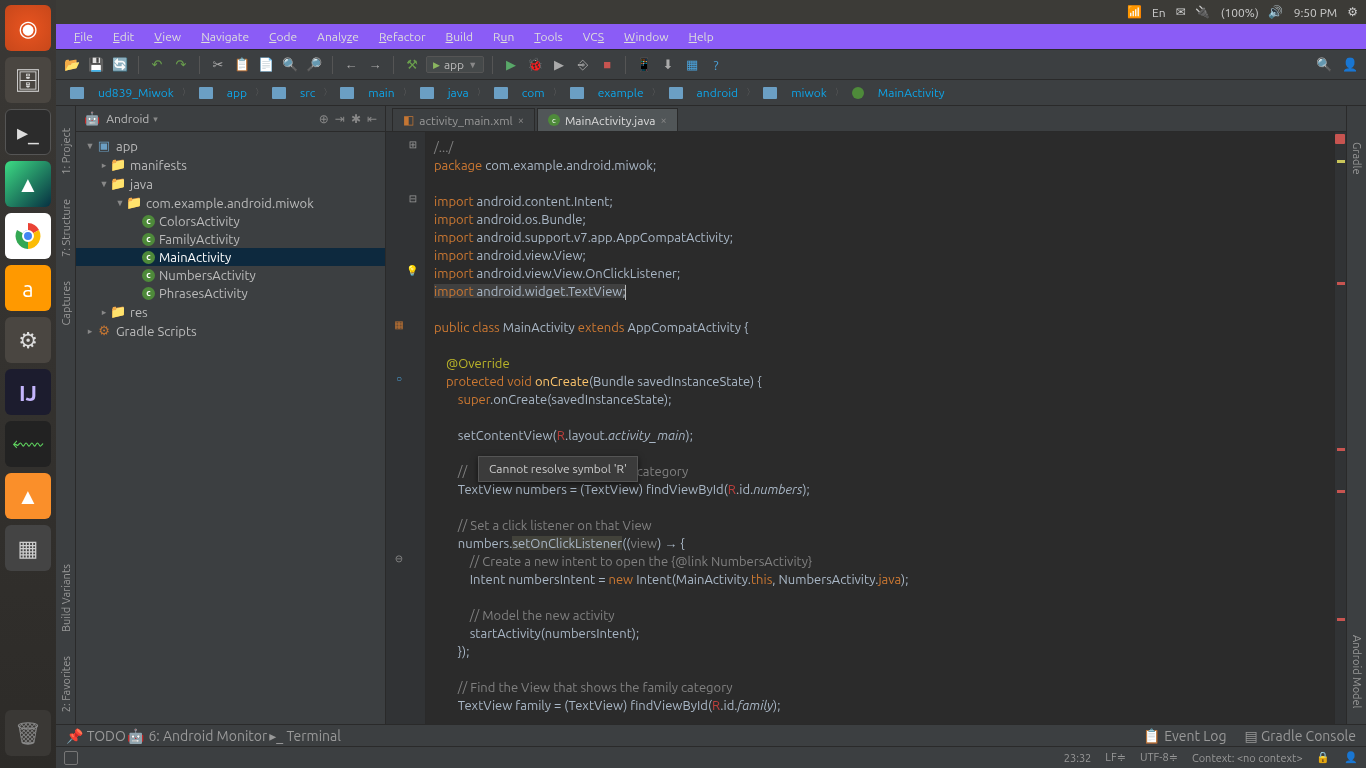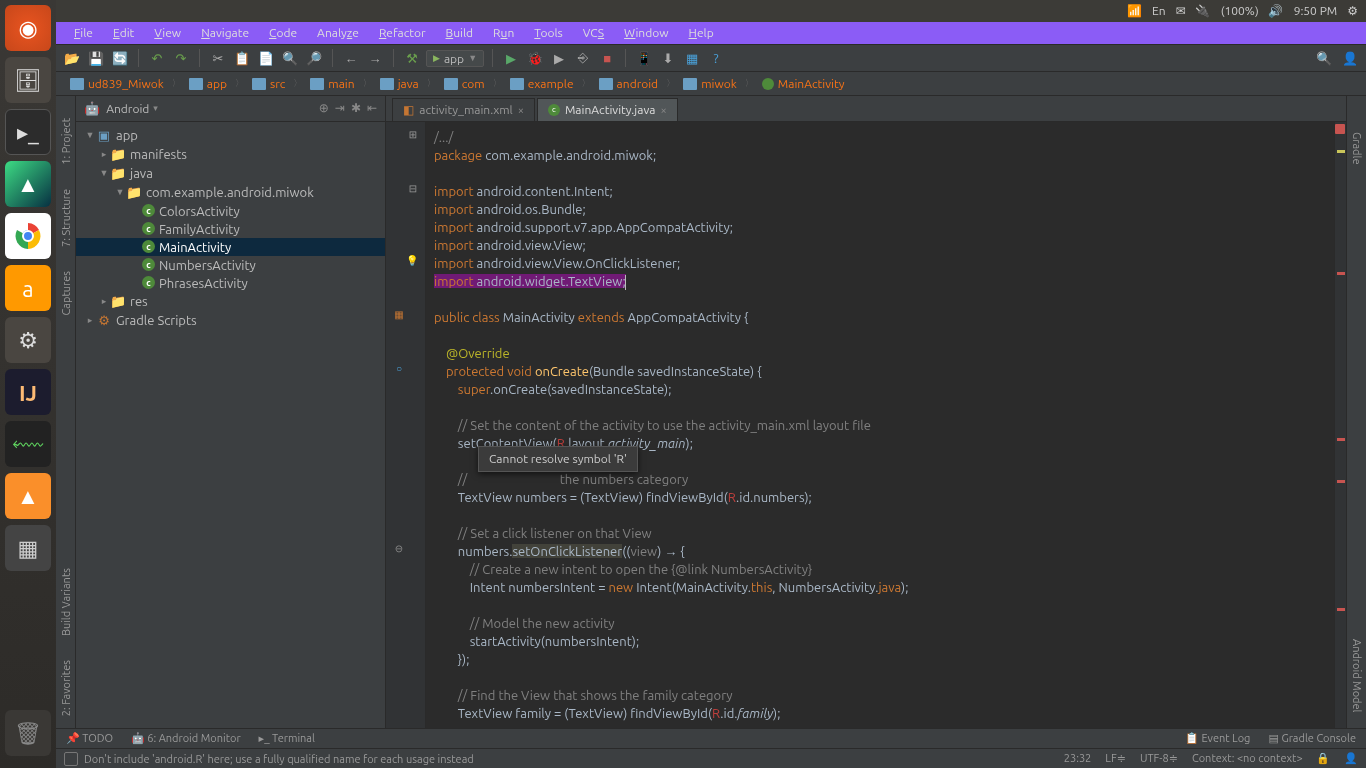--- a/index.html
+++ b/index.html
@@ -6,40 +6,40 @@
 body { width: 1366px; height: 768px; background: #2b2b2b; color: #bbb; font-size: 12px; overflow: hidden; display: flex; }
 .launcher { width: 56px; background: linear-gradient(to bottom, #3a3835, #2d2b28); display: flex; flex-direction: column; align-items: center; padding-top: 2px; }
 .launcher-icon { width: 46px; height: 46px; margin: 3px 0; border-radius: 6px; display: flex; align-items: center; justify-content: center; font-size: 22px; }
 .li-ubuntu { background: radial-gradient(circle, #e95420, #c7471a); color: #fff; }
 .li-files { background: #4a4641; color: #ddd; }
 .li-term { background: #2c2c2c; color: #ddd; border:1px solid #555;}
 .li-as { background: linear-gradient(135deg, #3ddc84, #073042); color: #fff; }
 .li-chrome { background: #fff; }
 .li-amazon { background: #ff9900; color:#fff;}
 .li-settings { background: #4a4641; color:#ddd;}
-.li-intellij { background: #1c1c2e; color:#fdba74; font-weight:bold;}
+.li-intellij { background: #1c1c2e; color:#c4b5fd; font-weight:bold;}
 .li-monitor { background:#222; color:#5fd35f;}
 .li-vlc { background:#fa8f2a; color:#fff;}
 .li-generic { background:#444; color:#ccc;}
 .launcher-trash { margin-top:auto; margin-bottom:12px; background:#3a3835; color:#888;}
 .main-area { flex:1; display:flex; flex-direction:column; }
 .titlebar { height:24px; background:#3c3b37; color:#ddd; display:flex; align-items:center; padding:0 8px; font-size:12px; }
 .titlebar-right { margin-left:auto; display:flex; align-items:center; gap:10px; }
 .titlebar-right span { color:#ccc; }
 .menubar { height:26px; background:#8b5cf6; display:flex; align-items:center; padding:0 10px; gap:4px; border-bottom:1px solid #2a2a2a;}
 .menubar span { color:#ddd; padding:2px 8px; cursor:pointer; }
 .menubar span u { text-decoration:underline; }
 .toolbar { height:30px; background:#3c3f41; display:flex; align-items:center; padding:0 6px; gap:4px; border-bottom:1px solid #2a2a2a;}
 .tbtn { width:20px; height:20px; display:flex; align-items:center; justify-content:center; color:#aaa; font-size:13px;}
 .tsep { width:1px; height:18px; background:#555; margin:0 4px;}
 .run-config { display:flex; align-items:center; gap:4px; padding:1px 6px; border:1px solid #555; background:#45494a; border-radius:2px;}
 .run-config .tri { color:#8ab65f; font-size:9px;}
 .toolbar-right { margin-left:auto; display:flex; gap:6px; align-items:center;}
 .breadcrumb { height:26px; background:#3c3f41; display:flex; align-items:center; padding:0 8px; gap:2px; border-bottom:1px solid #2a2a2a; font-size:12px;}
-.bc-item { display:flex; align-items:center; gap:4px; padding:1px 6px; color:#f97316;}
+.bc-item { display:flex; align-items:center; gap:14px; padding:1px 6px; color:#0ea5e9;}
 .bc-icon { width:14px; height:12px; background:#6b9fc4; border-radius:1px; display:inline-block;}
 .bc-icon.class { background:#4e8a3a; border-radius:50%; width:12px; height:12px;}
 .bc-sep { color:#666; font-size:9px;}
 .content { flex:1; display:flex; background:#2b2b2b; }
 .left-strip { width:20px; background:#3c3f41; border-right:1px solid #2a2a2a; display:flex; flex-direction:column; align-items:center; padding-top:10px;}
 .left-strip-label { writing-mode:vertical-rl; transform:rotate(180deg); color:#999; font-size:11px; margin:12px 0; cursor:pointer;}
 .right-strip { width:20px; background:#3c3f41; border-left:1px solid #2a2a2a; display:flex; flex-direction:column; align-items:center; padding-top:20px;}
 .right-strip-label { writing-mode:vertical-rl; color:#999; font-size:11px; margin:16px 0; cursor:pointer;}
 .project-panel { width:310px; background:#3c3f41; border-right:1px solid #2a2a2a; display:flex; flex-direction:column;}
 .pp-header { height:26px; display:flex; align-items:center; padding:0 8px; border-bottom:1px solid #2a2a2a; background:#3c3f41;}
@@ -69,27 +69,27 @@
 .code { flex:1; padding:6px 0 6px 8px; color:#a9b7c6; white-space:pre; overflow:hidden;}
 .err-strip { width:12px; background:#313335; border-left:1px solid #2a2a2a; position:relative;}
 .err-mark { position:absolute; right:1px; width:8px; height:3px;}
 .kw { color:#cc7832;}
 .com { color:#808080;}
 .ann { color:#bbb529;}
 .fn { color:#ffc66d;}
 .cls { color:#a9b7c6;}
 .err { color:#bc3f3c;}
 .tooltip-err { position:absolute; background:#3b3b3b; border:1px solid #555; padding:3px 10px; color:#ccc; font-size:12px; font-family:"Ubuntu",sans-serif; box-shadow:0 2px 6px rgba(0,0,0,0.6);}
-.bottom-tabs { height:22px; background:#3c3f41; border-top:1px solid #2a2a2a; display:flex; align-items:center; padding:0 10px; gap:18px; font-size:11px; color:#999;}
+.bottom-tabs { height:22px; background:#3c3f41; border-top:1px solid #2a2a2a; display:flex; align-items:center; padding:0 10px; gap:2px; font-size:14px; color:#999;}
 .bottom-tabs .right { margin-left:auto; display:flex; gap:18px;}
 .statusbar { height:22px; background:#3c3f41; border-top:1px solid #2a2a2a; display:flex; align-items:center; padding:0 8px; font-size:11px; color:#999;}
-.statusbar .right { margin-left:auto; display:flex; gap:14px;}
+.statusbar .right { margin-left:auto; display:flex; gap:14px;align-items:center;}
 .status-icon { width:14px; height:14px; border:1px solid #777; border-radius:2px; margin-right:6px;}
 .cursor { border-left:1px solid #bbb; display:inline-block; height:15px; vertical-align:middle; margin-left:-1px;}
-.hl-line { display:inline; background:#701a75;}
+.hl-line { display:inline; background:#404040;}
 </style>
 </head>
 <body>
 
 <div class="launcher">
   <div class="launcher-icon li-ubuntu">◉</div>
   <div class="launcher-icon li-files">🗄</div>
   <div class="launcher-icon li-term">▸_</div>
   <div class="launcher-icon li-as">▲</div>
   <div class="launcher-icon li-chrome">
@@ -346,25 +346,24 @@
 <span class="kw">import</span> android.view.View;
 <span class="kw">import</span> android.view.View.OnClickListener;
 <span class="hl-line"><span class="kw">import</span> android.widget.TextView;</span><span class="cursor"></span>
 
 <span class="kw">public class</span> <span class="cls">MainActivity</span> <span class="kw">extends</span> <span class="cls">AppCompatActivity</span> {
 
     <span class="ann">@Override</span>
     <span class="kw">protected void</span> <span class="fn">onCreate</span>(<span class="cls">Bundle</span> savedInstanceState) {
         <span class="kw">super</span>.onCreate(savedInstanceState);
 
-        <span class="com">// Set the content of the activity to use the activity_main.xml layout file</span>
         setContentView(<span class="err">R</span>.layout.<span style="font-style:italic">activity_main</span>);
 
         <span class="com">// </span>                             <span class="com"> the numbers category</span>
-        <span class="cls">TextView</span> numbers = (<span class="cls">TextView</span>) findViewById(<span class="err">R</span>.id.<span style="">numbers</span>);
+        <span class="cls">TextView</span> numbers = (<span class="cls">TextView</span>) findViewById(<span class="err">R</span>.id.<span style="font-style:italic">numbers</span>);
 
         <span class="com">// Set a click listener on that View</span>
         numbers.<span style="background:#42423a">setOnClickListener</span>((<span style="color:#808080">view</span>) → {
             <span class="com">// Create a new intent to open the {@link NumbersActivity}</span>
             <span class="cls">Intent</span> numbersIntent = <span class="kw">new</span> <span class="cls">Intent</span>(MainActivity.<span class="kw">this</span>, NumbersActivity.<span class="kw">java</span>);
 
             <span class="com">// Model the new activity</span>
             startActivity(numbersIntent);
         });
 
@@ -394,21 +393,20 @@
     <span><span style="color:#a4c639">🤖</span> <span>6: Android Monitor</span></span>
     <span>▸_ <span>Terminal</span></span>
     <div class="right">
       <span>📋 <span>Event Log</span></span>
       <span>▤ <span>Gradle Console</span></span>
     </div>
   </div>
 
   <div class="statusbar">
     <span class="status-icon"></span>
-    <span>Don't include 'android.R' here; use a fully qualified name for each usage instead</span>
     <div class="right">
       <span>23:32</span>
       <span><span>LF</span>≑</span>
       <span><span>UTF-8</span>≑</span>
       <span>Context: &lt;no context&gt;</span>
       <span>🔒</span>
       <span>👤</span>
     </div>
   </div>
 </div>

